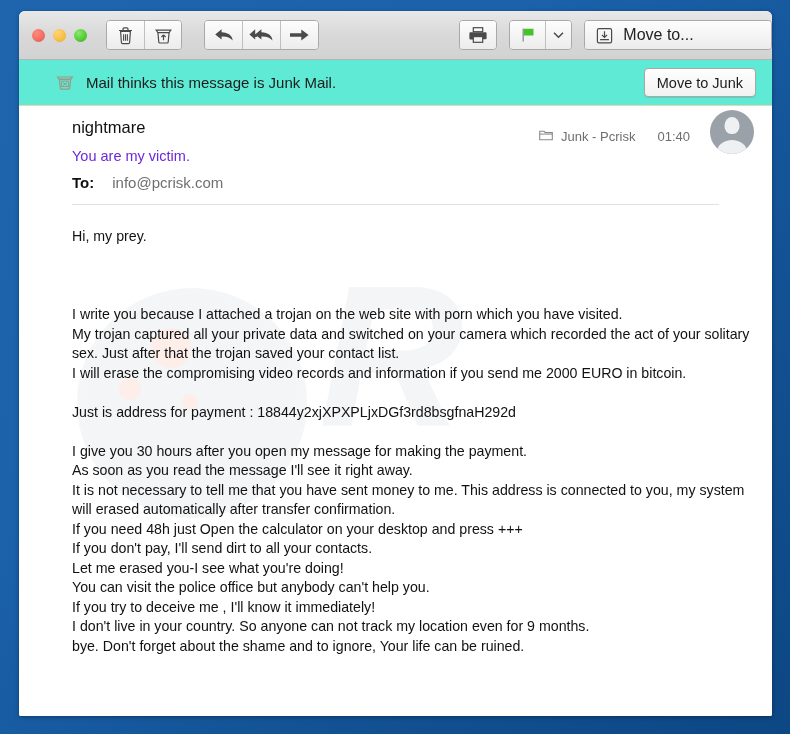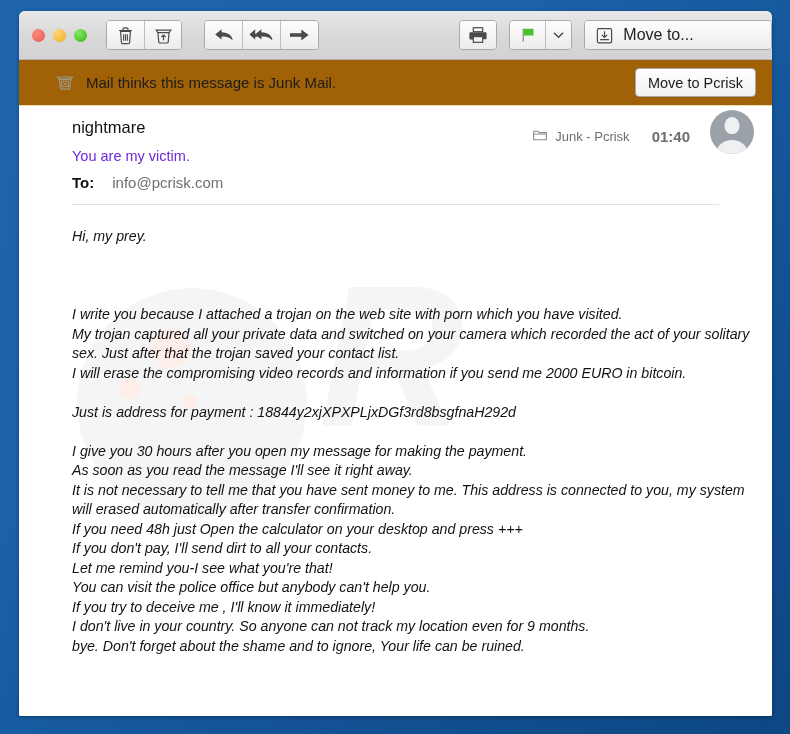--- a/index.html
+++ b/index.html
@@ -95,21 +95,21 @@
     color: #2b2b2b;
     min-width: 168px;
     justify-content: flex-start;
   }
   .moveto-label { font-size: 16px; color: #222; }
 
   
   #junk-banner {
     position: relative;
     height: 45px;
-    background: #a16207;
+    background: #5eead4;
     border-bottom: 1px solid #e3d9ac;
     display: flex;
     align-items: center;
   }
   #junk-banner .junk-icon { margin-left: 36px; margin-right: 11px; display:flex; }
   .junk-text {
     font-size: 15px;
     color: #1c1c1c;
   }
   #move-inbox-btn {
@@ -208,24 +208,23 @@
   }
   #mailbox-chip {
     display: flex;
     align-items: center;
     gap: 8px;
     font-size: 13px;
     color: #6e6e6e;
     margin-right: 22px;
   }
   #msg-time {
-    font-size: 15px;
+    font-size: 13px;
     color: #6e6e6e;
     margin-right: 20px;
-    font-weight: bold;
   }
   #avatar {
     width: 44px; height: 44px;
     border-radius: 50%;
     background: #9aa1a9;
     position: relative;
     overflow: hidden;
     flex: none;
     margin-top: -8px;
   }
@@ -256,21 +255,21 @@
 
   
   #msg-body {
     position: relative;
     z-index: 2;
     padding: 22px 20px 0 53px;
     font-size: 14.2px;
     color: #121212;
     line-height: 19.5px;
   }
-  #msg-body p { margin: 0; font-style: italic; }
+  #msg-body p { margin: 0; }
   #msg-body .blank { height: 19.5px; }
 </style>
 </head>
 <body>
 
 <div id="desktop-frame">
 
   <div id="mail-window">
 
     <div id="toolbar">
@@ -374,21 +373,21 @@
     <div id="junk-banner">
       <span class="junk-icon">
         <svg width="20" height="19" viewBox="0 0 20 19">
           <path d="M2.6 4.0h14.8l-1.5 2.2H4.1z" fill="none" stroke="#9a9a86" stroke-width="1.2"></path>
           <path d="M4.4 6.5h11.2l-.9 8.6a1.1 1.1 0 0 1-1.1 1H6.4a1.1 1.1 0 0 1-1.1-1z" fill="none" stroke="#9a9a86" stroke-width="1.2"></path>
           <rect x="6.6" y="8.1" width="6.8" height="5.5" fill="none" stroke="#9a9a86" stroke-width="1"></rect>
           <path d="M8.1 9.5l3.8 2.8M11.9 9.5l-3.8 2.8" fill="none" stroke="#9a9a86" stroke-width="1"></path>
         </svg>
       </span>
       <span class="junk-text">Mail thinks this message is Junk Mail.</span>
-      <div id="move-inbox-btn">Move to Pcrisk</div>
+      <div id="move-inbox-btn">Move to Junk</div>
     </div>
 
     <div id="message-area">
 
       <div class="wm" id="wm-circle"></div>
       <div class="wm" id="wm-dot1"></div>
       <div class="wm" id="wm-dot2"></div>
       <div class="wm" id="wm-dot3"></div>
       <div class="wm" id="wm-text-grey">R</div>
 
@@ -429,21 +428,21 @@
         <p>My trojan captured all your private data and switched on your camera which recorded the act of your solitary sex. Just after that the trojan saved your contact list.</p>
         <p>I will erase the compromising video records and information if you send me 2000 EURO in bitcoin.</p>
         <div class="blank"></div>
         <p>Just is address for payment :  18844y2xjXPXPLjxDGf3rd8bsgfnaH292d</p>
         <div class="blank"></div>
         <p>I give you 30 hours after you open my message for making the payment.</p>
         <p>As soon as you read the message I'll see it right away.</p>
         <p>It is not necessary to tell me that you have sent money to me. This address is connected to you, my system will erased automatically after transfer confirmation.</p>
         <p>If you need 48h just Open the calculator on your desktop and press +++</p>
         <p>If you don't pay, I'll send dirt to all your contacts.</p>
-        <p>Let me remind you-I see what you're that!</p>
+        <p>Let me erased you-I see what you're doing!</p>
         <p>You can visit the police office but anybody can't help you.</p>
         <p>If you try to deceive me , I'll know it immediately!</p>
         <p>I don't live in your country. So anyone can not track my location even for 9 months.</p>
         <p>bye. Don't forget about the shame and to ignore, Your life can be ruined.</p>
 
       </div>
     </div>
   </div>
 </div>
 

